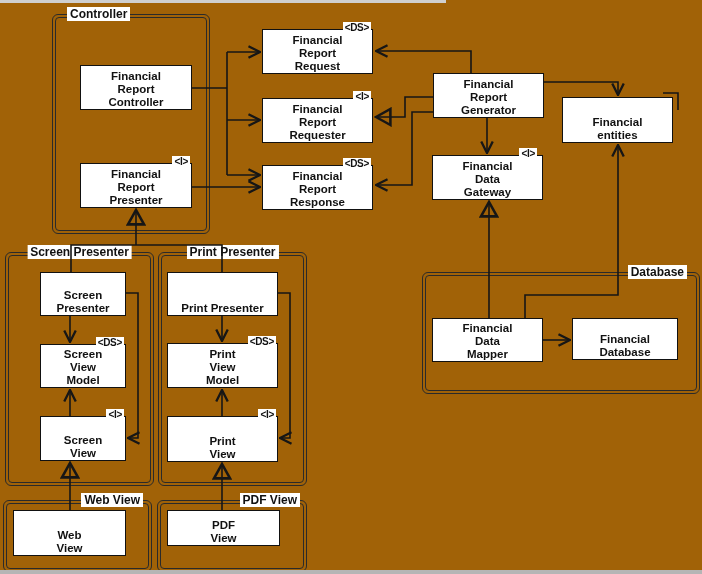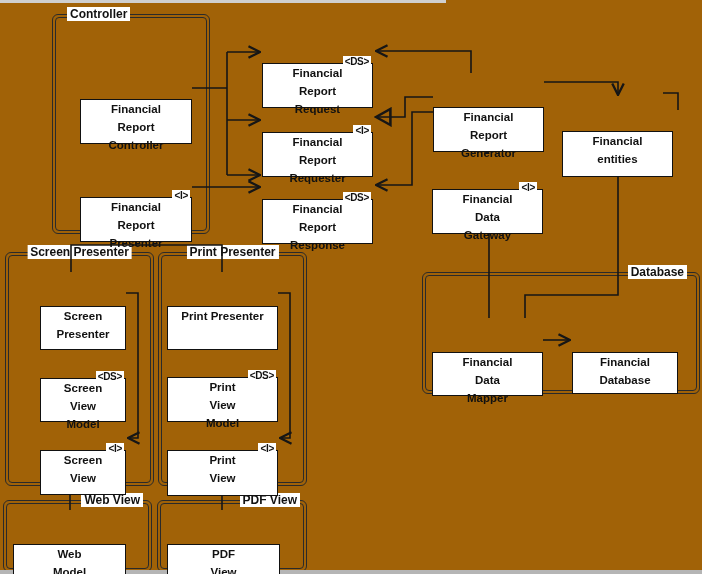--- a/index.html
+++ b/index.html
@@ -20,24 +20,24 @@
     z-index:2;
   }
   .gl-center { left:50%; transform:translateX(-50%); }
   
   #wires { position:absolute; left:0; top:0; z-index:3; }
   #wires path { fill:none; stroke:#161616; stroke-width:1.6px; }
   
   .node {
     position:absolute; box-sizing:border-box; background:#ffffff;
     border:1.9px solid #111; z-index:4;
-    display:flex; align-items:flex-start; justify-content:center;margin-top:34px;
+    display:flex; align-items:flex-end; justify-content:center;
   }
   .nlabel {
-    font-size:11.5px; font-weight:bold; line-height:18px; text-align:center;
+    font-size:11.5px; font-weight:bold; line-height:13px; text-align:center;
     white-space:pre-line; letter-spacing:0;
   }
   .stereo {
     position:absolute; top:-8px; right:1px; background:#ffffff;
     font-size:10px; font-weight:bold; padding:0 2px; line-height:12px;
     letter-spacing:-0.3px;
   }
   .artifact { position:absolute; z-index:1; }
 </style>
 </head>
@@ -208,21 +208,21 @@
 Mapper</span>
   </div>
 
   <div class="node" style="left:572px;top:318px;width:106px;height:42px;">
     <span class="nlabel">Financial
 Database</span>
   </div>
 
   <div class="node" style="left:13px;top:510px;width:113px;height:46px;">
     <span class="nlabel">Web
-Model</span>
+View</span>
   </div>
 
   <div class="node" style="left:167px;top:510px;width:113px;height:36px;">
     <span class="nlabel">PDF
 View</span>
   </div>
 
 </div>
 
 </body></html>

